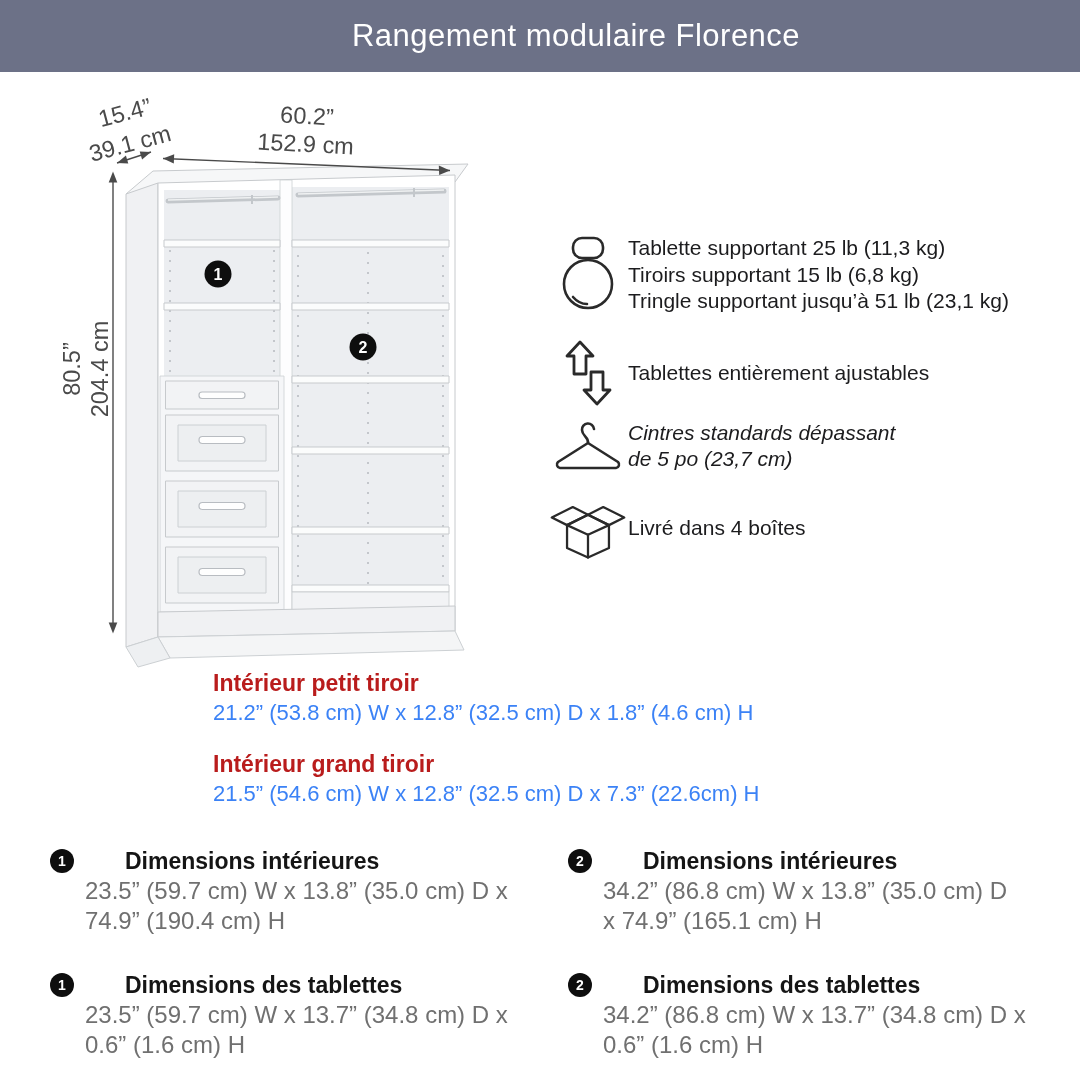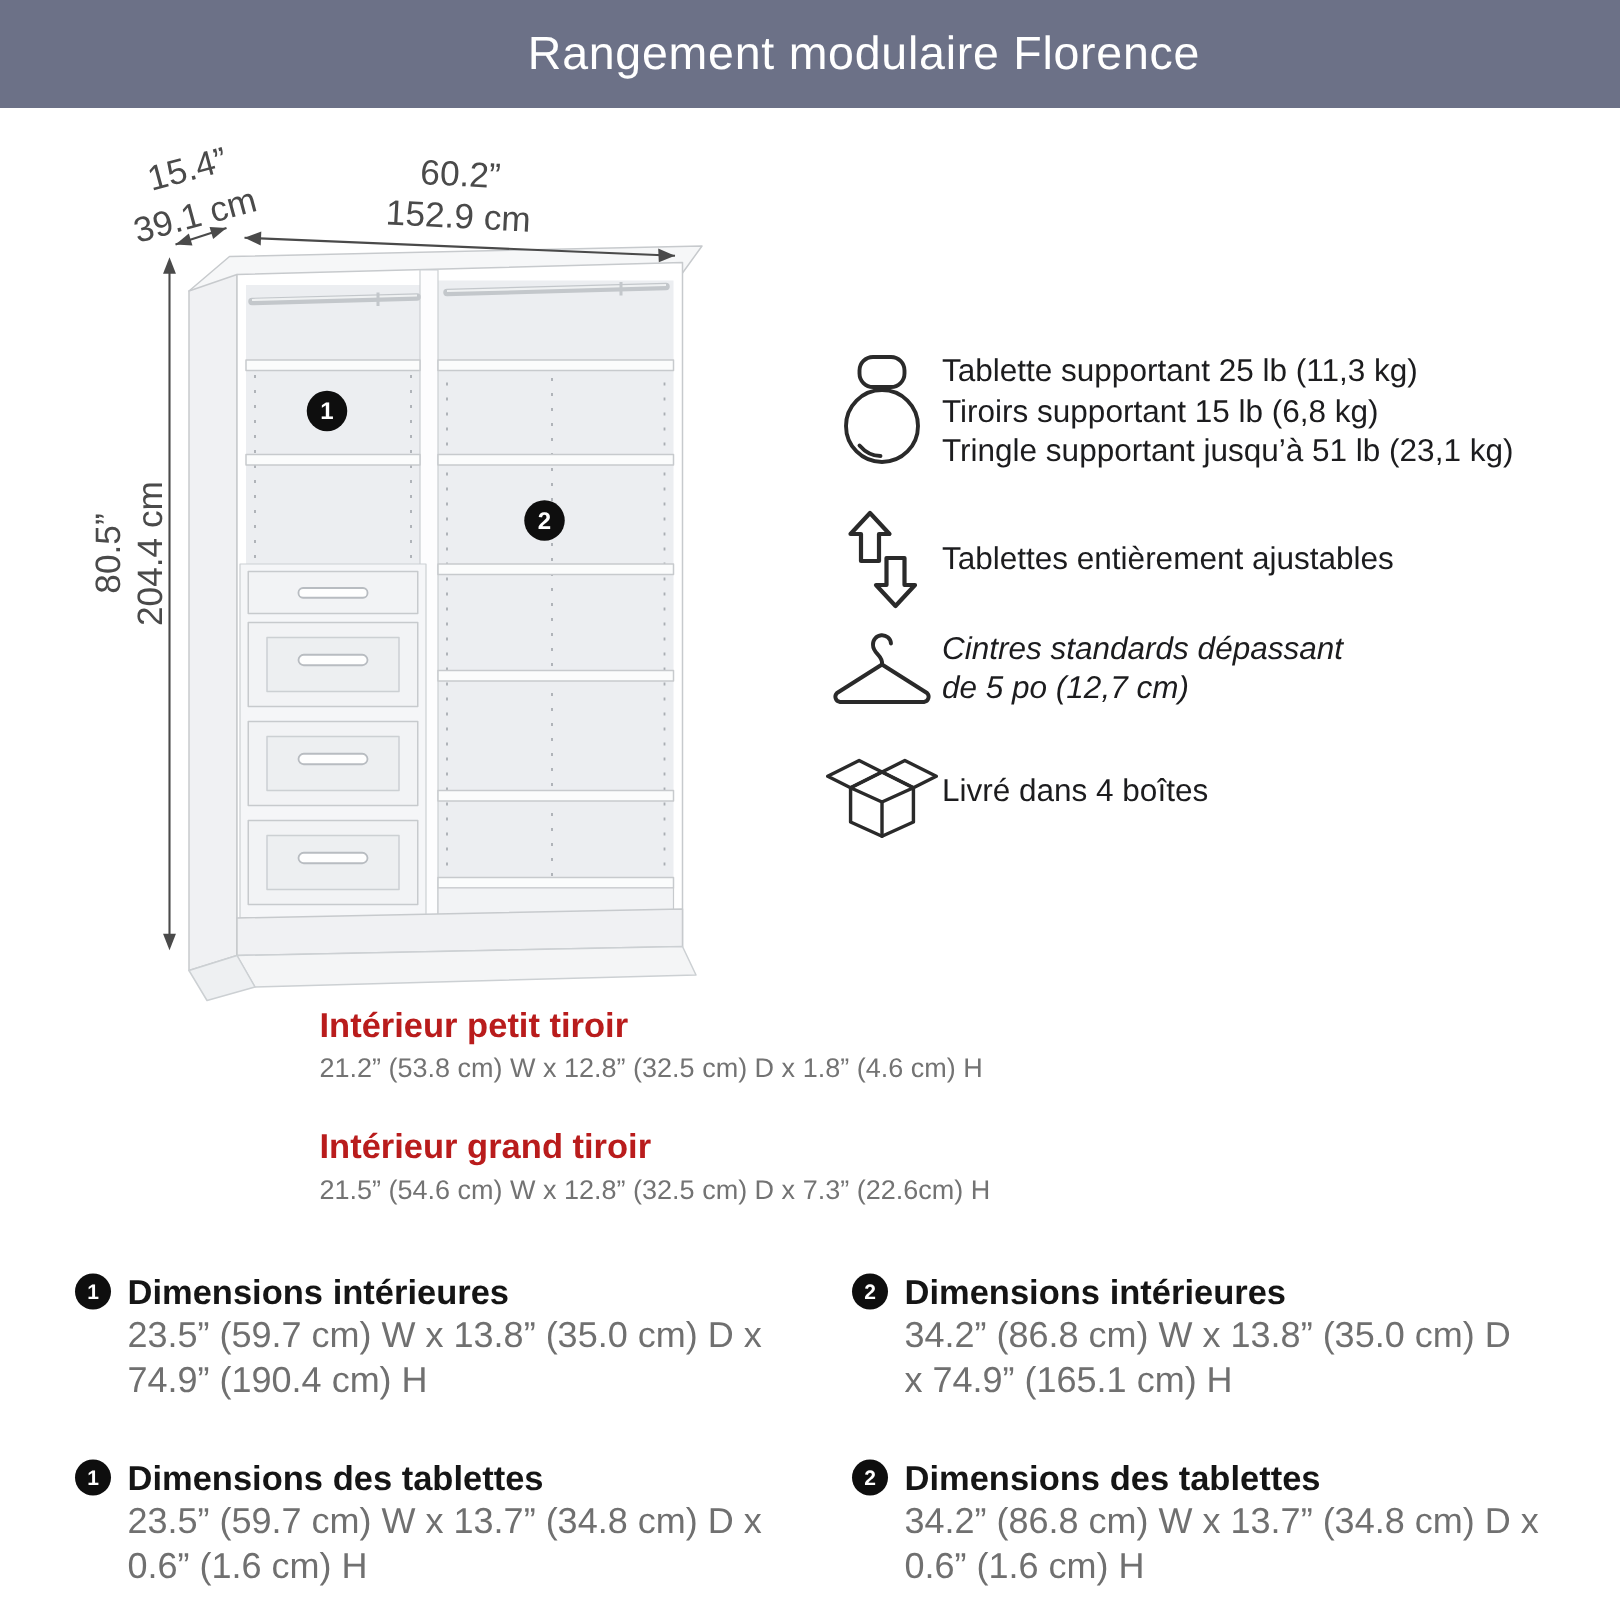--- a/index.html
+++ b/index.html
@@ -12,27 +12,27 @@
   
   .diagram{position:absolute;left:0;top:0;}
   
   .feature{position:absolute;left:548px;display:flex;align-items:center;}
   .ficon{width:80px;display:flex;justify-content:center;flex:0 0 80px;}
   .ftext{font-size:21px;line-height:26.5px;color:#1c1c1e;}
   
   .drawer-specs{position:absolute;left:213px;top:669px;}
   .spec-block{margin-bottom:23px;}
   .spec-title{font-size:23px;font-weight:700;color:#b91c1c;line-height:29px;}
-  .spec-dims{font-size:18px;color:#737373;line-height:29px;}
+  .spec-dims{font-size:22px;color:#3b82f6;line-height:29px;}
   
   .dim-item{position:absolute;display:grid;grid-template-columns:35px 1fr;width:470px;}
   .badge{width:24px;height:24px;border-radius:50%;background:#0e0e0e;color:#fff;
          font-size:14px;font-weight:700;display:flex;align-items:center;justify-content:center;
          margin-top:3px;}
-  .dim-title{font-size:23px;font-weight:700;color:#151515;line-height:30px;grid-column:2;}
+  .dim-title{font-size:23px;font-weight:700;color:#151515;line-height:30px;grid-column:2;margin-left:40px;}
   .dim-line{font-size:24px;color:#707070;line-height:30px;grid-column:2;}
   .pos-a1{left:50px;top:846px;}
   .pos-a2{left:568px;top:846px;}
   .pos-b1{left:50px;top:970px;}
   .pos-b2{left:568px;top:970px;}
 </style>
 </head>
 <body>
 
 <div class="page">
@@ -172,21 +172,21 @@
 
   <div class="feature" style="top:416px;height:60px;font-style:italic;">
     <div class="ficon">
       <svg width="76" height="54" viewBox="0 0 76 54" fill="none" stroke="#2a2a2a" stroke-width="2.6" stroke-linecap="round" stroke-linejoin="round">
         <path d="M38,24 c1,-6 -6,-7 -6,-13 a6,6 0 1 1 12,-1"></path>
         <path d="M38,24 L68,43 a3.5,3.5 0 0 1 -2,6 L10,49 a3.5,3.5 0 0 1 -2,-6 Z"></path>
       </svg>
     </div>
     <div class="ftext">
       <div>Cintres standards dépassant</div>
-      <div>de 5 po (12,7 cm)</div>
+      <div>de 5 po (23,7 cm)</div>
     </div>
   </div>
 
   <div class="feature" style="top:490px;height:76px;">
     <div class="ficon">
       <svg width="84" height="74" viewBox="0 0 84 74" fill="none" stroke="#2a2a2a" stroke-width="2.4" stroke-linecap="round" stroke-linejoin="round">
         <polygon points="20,34 4,26 26,15 42,23"></polygon>
         <polygon points="64,34 80,26 58,15 42,23"></polygon>
         <path d="M20,34 L42,44 L64,34 L64,58 L42,68 L20,58 Z"></path>
         <path d="M42,44 V68"></path>

